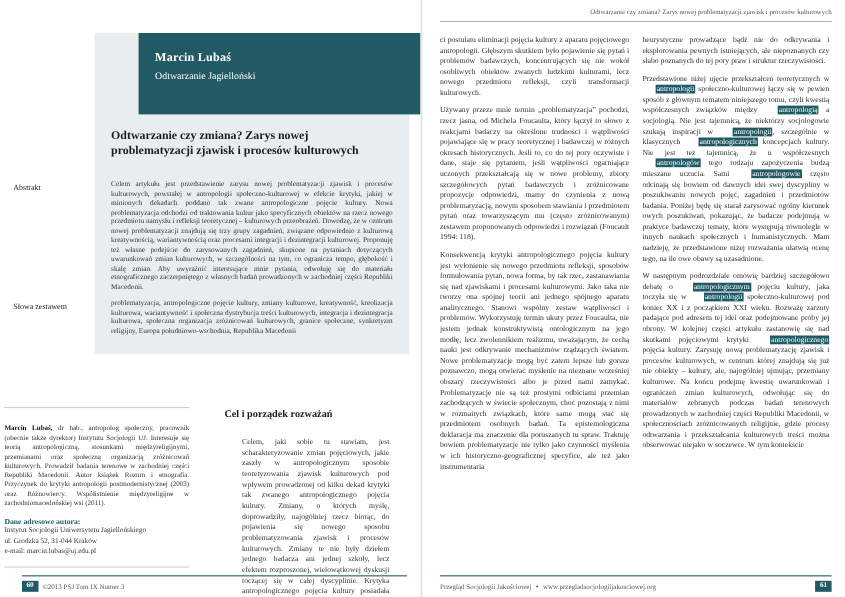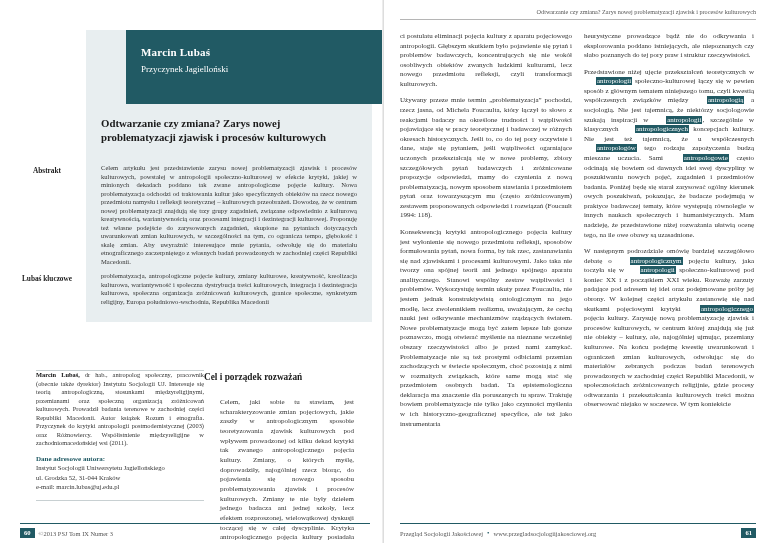--- a/index.html
+++ b/index.html
@@ -15,32 +15,32 @@
   
   .panel{position:absolute;left:86px;top:30px;width:286px;height:292px;
          background:var(--panel_tint,#e8eef0);}
   .author-band{position:absolute;left:86px;top:30px;width:286px;height:74px;
                background:var(--accent_teal,#215a64);color:#fff;
                padding:16px 0 0 15px;box-sizing:border-box;margin-left:40px;}
   .author{font-size:11px;font-weight:bold;letter-spacing:.2px;}
   .affiliation{font-size:9px;margin-top:6px;font-weight:normal;}
   .title{position:absolute;left:101px;top:116px;width:256px;margin:0;
          font-size:10.8px;line-height:1.32;font-weight:bold;color:#1a1a1a;}
-  .label{position:absolute;left:12px;width:70px;text-align:center;
-         font-size:7.3px;font-weight:bold;color:#1d1d1d;}
+  .label{position:absolute;left:12px;width:70px;text-align:left;
+         font-size:7.3px;font-weight:normal;color:#1d1d1d;}
   .abstract-label{top:166px;}
   .keywords-label{top:274px;}
   .abstract,.keywords{position:absolute;left:101px;width:256px;margin:0;
          font-size:6.6px;line-height:1.29;text-align:justify;color:#333;}
   .abstract{top:164px;}
   .keywords{top:272px;}
 
-  .bio-block{position:absolute;left:36px;top:370px;width:168px;
+  .bio-block{position:absolute;left:4px;top:370px;width:168px;
              border-top:1px solid #c8d0d2;border-bottom:1px solid #c8d0d2;
-             padding:0 0 8px;box-sizing:border-box;}
+             padding:15px 0 8px;box-sizing:border-box;}
   .bio{margin:0;font-size:6.4px;line-height:1.33;text-align:justify;color:#333;}
   .bio-lead{font-weight:bold;color:#111;}
   .address-heading{margin-top:7px;font-size:7px;font-weight:bold;
                    color:var(--accent_teal,#215a64);}
   .address-line{font-size:6.6px;line-height:1.5;color:#333;}
 
   .cel{position:absolute;left:204px;top:372px;width:166px;}
   .section-heading{margin:0 0 9px;font-size:9.3px;font-weight:bold;color:#1a1a1a;}
   .cel p{margin:16px;font-size:7px;line-height:1.38;text-align:justify;color:#333;}
 
@@ -71,29 +71,29 @@
 <body>
 
 <div class="spread">
 
   <section class="page page-left">
 
     <div class="panel"></div>
 
     <header class="author-band">
       <div class="author">Marcin Lubaś</div>
-      <div class="affiliation">Przyczynek Jagielloński</div>
+      <div class="affiliation">Odtwarzanie Jagielloński</div>
     </header>
 
     <h1 class="title">Odtwarzanie czy zmiana? Zarys nowej problematyzacji zjawisk i procesów kulturowych</h1>
 
     <div class="label abstract-label">Abstrakt</div>
     <p class="abstract">Celem artykułu jest przedstawienie zarysu nowej problematyzacji zjawisk i procesów kulturowych, powstałej w antropologii społeczno-kulturowej w efekcie krytyki, jakiej w minionych dekadach poddano tak zwane antropologiczne pojęcie kultury. Nowa problematyzacja odchodzi od traktowania kultur jako specyficznych obiektów na rzecz nowego przedmiotu namysłu i refleksji teoretycznej – kulturowych przeobrażeń. Dowodzę, że w centrum nowej problematyzacji znajdują się trzy grupy zagadnień, związane odpowiednio z kulturową kreatywnością, wariantywnością oraz procesami integracji i dezintegracji kulturowej. Proponuję też własne podejście do zarysowanych zagadnień, skupione na pytaniach dotyczących uwarunkowań zmian kulturowych, w szczególności na tym, co ogranicza tempo, głębokość i skalę zmian. Aby uwyraźnić interesujące mnie pytania, odwołuję się do materiału etnograficznego zaczerpniętego z własnych badań prowadzonych w zachodniej części Republiki Macedonii.</p>
 
-    <div class="label keywords-label">Lubaś kluczowe</div>
+    <div class="label keywords-label">Słowa zestawem</div>
     <p class="keywords">problematyzacja, antropologiczne pojęcie kultury, zmiany kulturowe, kreatywność, kreolizacja kulturowa, wariantywność i społeczna dystrybucja treści kulturowych, integracja i dezintegracja kulturowa, społeczna organizacja zróżnicowań kulturowych, granice społeczne, synkretyzm religijny, Europa południowo-wschodnia, Republika Macedonii</p>
 
     <aside class="bio-block">
       <p class="bio"><strong class="bio-lead">Marcin Lubaś,</strong><span> dr hab., antropolog społeczny, pracownik (obecnie także dyrektor) Instytutu Socjologii UJ. Interesuje się teorią antropologiczną, stosunkami międzyreligijnymi, przemianami oraz społeczną organizacją zróżnicowań kulturowych. Prowadził badania terenowe w zachodniej części Republiki Macedonii. Autor książek Rozum i etnografia. Przyczynek do krytyki antropologii postmodernistycznej (2003) oraz Różnowiercy. Współistnienie międzyreligijne w zachodniomacedońskiej wsi (2011).</span></p>
       <div class="address-heading">Dane adresowe autora:</div>
       <div class="address-line">Instytut Socjologii Uniwersytetu Jagiellońskiego</div>
       <div class="address-line">ul. Grodzka 52, 31-044 Kraków</div>
       <div class="address-line">e-mail: marcin.lubas@uj.edu.pl</div>
     </aside>
 
@@ -114,21 +114,21 @@
 
     <div class="running-header">Odtwarzanie czy zmiana? Zarys nowej problematyzacji zjawisk i procesów kulturowych</div>
 
     <div class="col col1">
       <p>ci postulatu eliminacji pojęcia kultury z aparatu pojęciowego antropologii. Głębszym skutkiem było pojawienie się pytań i problemów badawczych, koncentrujących się nie wokół osobliwych obiektów zwanych ludzkimi kulturami, lecz nowego przedmiotu refleksji, czyli transformacji kulturowych.</p>
       <p>Używany przeze mnie termin „problematyzacja” pochodzi, rzecz jasna, od Michela Foucaulta, który łączył to słowo z reakcjami badaczy na określone trudności i wątpliwości pojawiające się w pracy teoretycznej i badawczej w różnych okresach historycznych. Jeśli to, co do tej pory oczywiste i dane, staje się pytaniem, jeśli wątpliwości ogarniające uczonych przekształcają się w nowe problemy, zbiory szczegółowych pytań badawczych i zróżnicowane propozycje odpowiedzi, mamy do czynienia z nową problematyzacją, nowym sposobem stawiania i przedmiotem pytań oraz towarzyszącym mu (często zróżnicowanym) zestawem proponowanych odpowiedzi i rozwiązań (Foucault 1994: 118).</p>
       <p>Konsekwencją krytyki antropologicznego pojęcia kultury jest wyłonienie się nowego przedmiotu refleksji, sposobów formułowania pytań, nowa forma, by tak rzec, zastanawiania się nad zjawiskami i procesami kulturowymi. Jako taka nie tworzy ona spójnej teorii ani jednego spójnego aparatu analitycznego. Stanowi wspólny zestaw wątpliwości i problemów. Wykorzystuję termin ukuty przez Foucaulta, nie jestem jednak konstruktywistą ontologicznym na jego modłę, lecz zwolennikiem realizmu, uważającym, że cechą nauki jest odkrywanie mechanizmów rządzących światem. Nowe problematyzacje mogą być zatem lepsze lub gorsze poznawczo, mogą otwierać myślenie na nieznane wcześniej obszary rzeczywistości albo je przed nami zamykać. Problematyzacje nie są też prostymi odbiciami przemian zachodzących w świecie społecznym, choć pozostają z nimi w rozmaitych związkach, które same mogą stać się przedmiotem osobnych badań. Ta epistemologiczna deklaracja ma znaczenie dla poruszanych tu spraw. Traktuję bowiem problematyzacje nie tylko jako czynności myślenia w ich historyczno-geograficznej specyfice, ale też jako instrumentaria</p>
     </div>
 
     <div class="col col2">
-      <p>heurystyczne prowadzące bądź nie do odkrywania i eksplorowania poddano istniejących, ale niepoznanych czy słabo poznanych do tej pory praw i struktur rzeczywistości.</p>
+      <p>heurystyczne prowadzące bądź nie do odkrywania i eksplorowania pewnych istniejących, ale niepoznanych czy słabo poznanych do tej pory praw i struktur rzeczywistości.</p>
       <p>Przedstawione niżej ujęcie przekształceń teoretycznych w <span class="hl">antropologii</span> społeczno-kulturowej łączy się w pewien sposób z głównym tematem niniejszego tomu, czyli kwestią współczesnych związków między <span class="hl">antropologią</span> a socjologią. Nie jest tajemnicą, że niektórzy socjologowie szukają inspiracji w <span class="hl">antropologii</span>, szczególnie w klasycznych <span class="hl">antropologicznych</span> koncepcjach kultury. Nie jest też tajemnicą, że u współczesnych <span class="hl">antropologów</span> tego rodzaju zapożyczenia budzą mieszane uczucia. Sami <span class="hl">antropologowie</span> często odcinają się bowiem od dawnych idei swej dyscypliny w poszukiwaniu nowych pojęć, zagadnień i przedmiotów badania. Poniżej będę się starał zarysować ogólny kierunek owych poszukiwań, pokazując, że badacze podejmują w praktyce badawczej tematy, które występują równolegle w innych naukach społecznych i humanistycznych. Mam nadzieję, że przedstawione niżej rozważania ułatwią ocenę tego, na ile owe obawy są uzasadnione.</p>
       <p>W następnym podrozdziale omówię bardziej szczegółowo debatę o <span class="hl">antropologicznym</span> pojęciu kultury, jaka toczyła się w <span class="hl">antropologii</span> społeczno-kulturowej pod koniec XX i z początkiem XXI wieku. Rozważę zarzuty padające pod adresem tej idei oraz podejmowane próby jej obrony. W kolejnej części artykułu zastanowię się nad skutkami pojęciowymi krytyki <span class="hl">antropologicznego</span> pojęcia kultury. Zarysuję nową problematyzację zjawisk i procesów kulturowych, w centrum której znajdują się już nie obiekty – kultury, ale, najogólniej ujmując, przemiany kulturowe. Na końcu podejmę kwestię uwarunkowań i ograniczeń zmian kulturowych, odwołując się do materiałów zebranych podczas badań terenowych prowadzonych w zachodniej części Republiki Macedonii, w społecznościach zróżnicowanych religijnie, gdzie procesy odtwarzania i przekształcania kulturowych treści można obserwować niejako w soczewce. W tym kontekście</p>
     </div>
 
     <footer class="footer footer-right">
       <span class="journal">Przegląd Socjologii Jakościowej</span>
       <span class="bullet">•</span>
       <span class="url">www.przegladsocjologiijakosciowej.org</span>
       <span class="pagenum-box">61</span>
     </footer>

